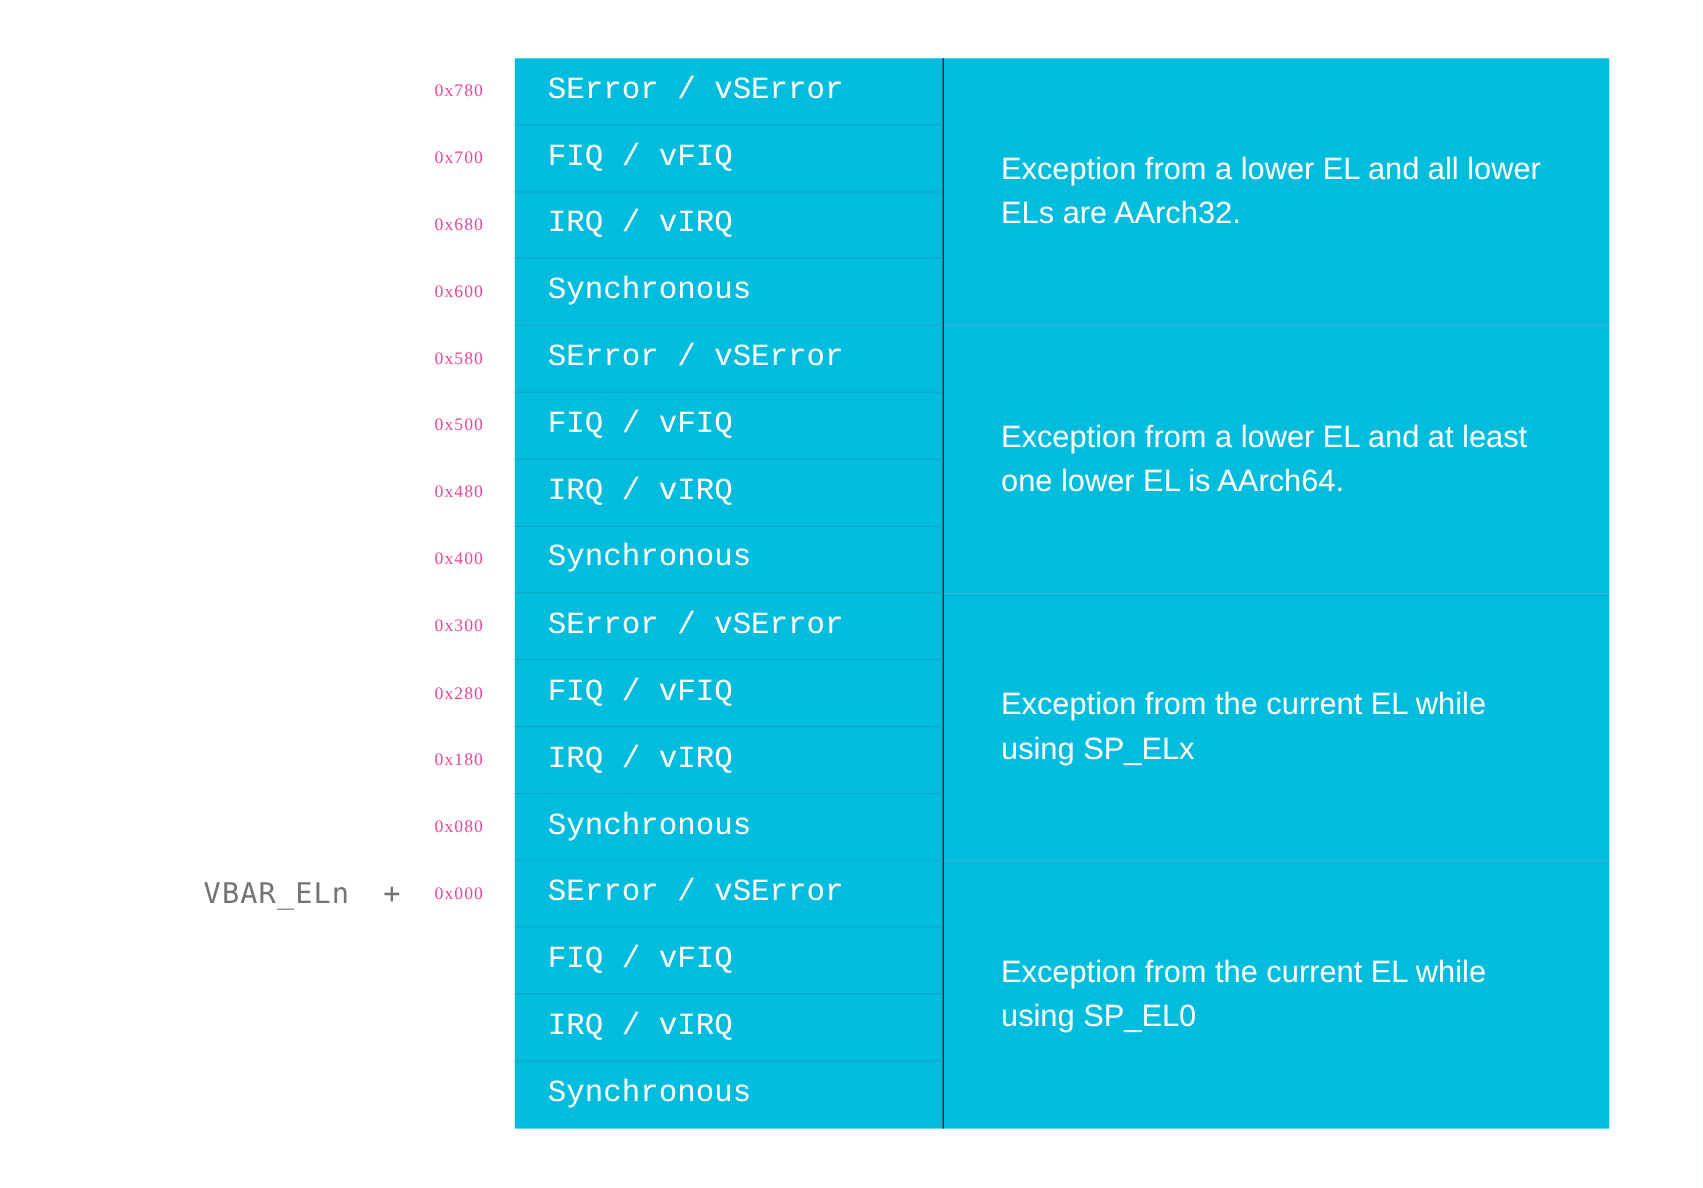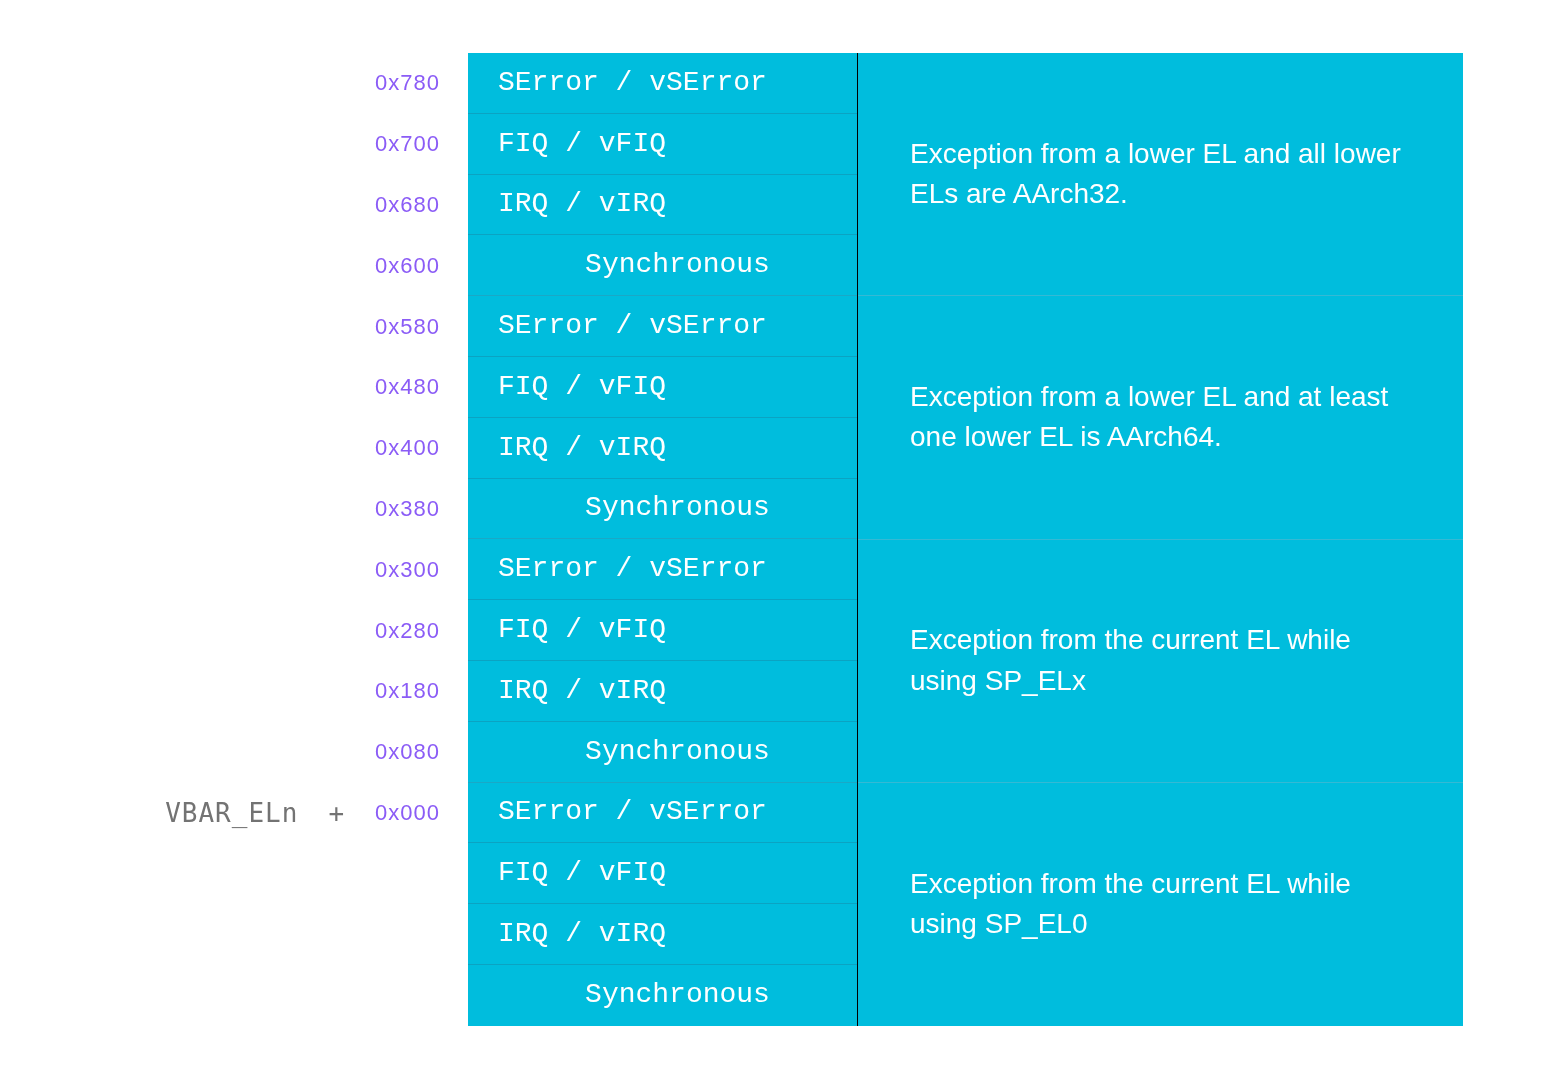--- a/index.html
+++ b/index.html
@@ -25,23 +25,23 @@
   }
   .offset-row {
     height: 60.81px;
     display: flex;
     align-items: center;
     justify-content: flex-end;
     box-sizing: border-box;
     padding-right: 28px;
   }
   .offset-text {
-    font-family: Liberation Sans, sans-serif;
-    font-size: 22px;
-    color: #8b5cf6;
+    font-family: Liberation Serif, serif;
+    font-size: 16px;
+    color: #ec4899;
     letter-spacing: 1px;
     white-space: pre;
   }
   .vbar-prefix {
     font-family: "DejaVu Sans Mono", "Liberation Mono", monospace;
     font-size: 26px;
     color: #737373;
     letter-spacing: 1px;
     white-space: pre;
     margin-right: 30px;
@@ -71,21 +71,20 @@
   .entry-row {
     height: 60.81px;
     display: flex;
     align-items: center;
     padding-left: 30px;
     box-sizing: border-box;
     border-bottom: 1px solid #0ba3c2;
   }
   .entry-row.group-end {
     border-bottom: 1px solid #1aa8c6;
-    justify-content: center;
   }
   .entry-row.last {
     border-bottom: none;
   }
   .entry-label {
     font-size: 28px;
     color: #ffffff;
     font-weight: 400;
     line-height: 1;
   }
@@ -129,27 +128,27 @@
     <div class="offset-row">
       <span class="offset-text">0x680</span>
     </div>
     <div class="offset-row">
       <span class="offset-text">0x600</span>
     </div>
     <div class="offset-row">
       <span class="offset-text">0x580</span>
     </div>
     <div class="offset-row">
+      <span class="offset-text">0x500</span>
+    </div>
+    <div class="offset-row">
       <span class="offset-text">0x480</span>
     </div>
     <div class="offset-row">
       <span class="offset-text">0x400</span>
-    </div>
-    <div class="offset-row">
-      <span class="offset-text">0x380</span>
     </div>
     <div class="offset-row">
       <span class="offset-text">0x300</span>
     </div>
     <div class="offset-row">
       <span class="offset-text">0x280</span>
     </div>
     <div class="offset-row">
       <span class="offset-text">0x180</span>
     </div>

